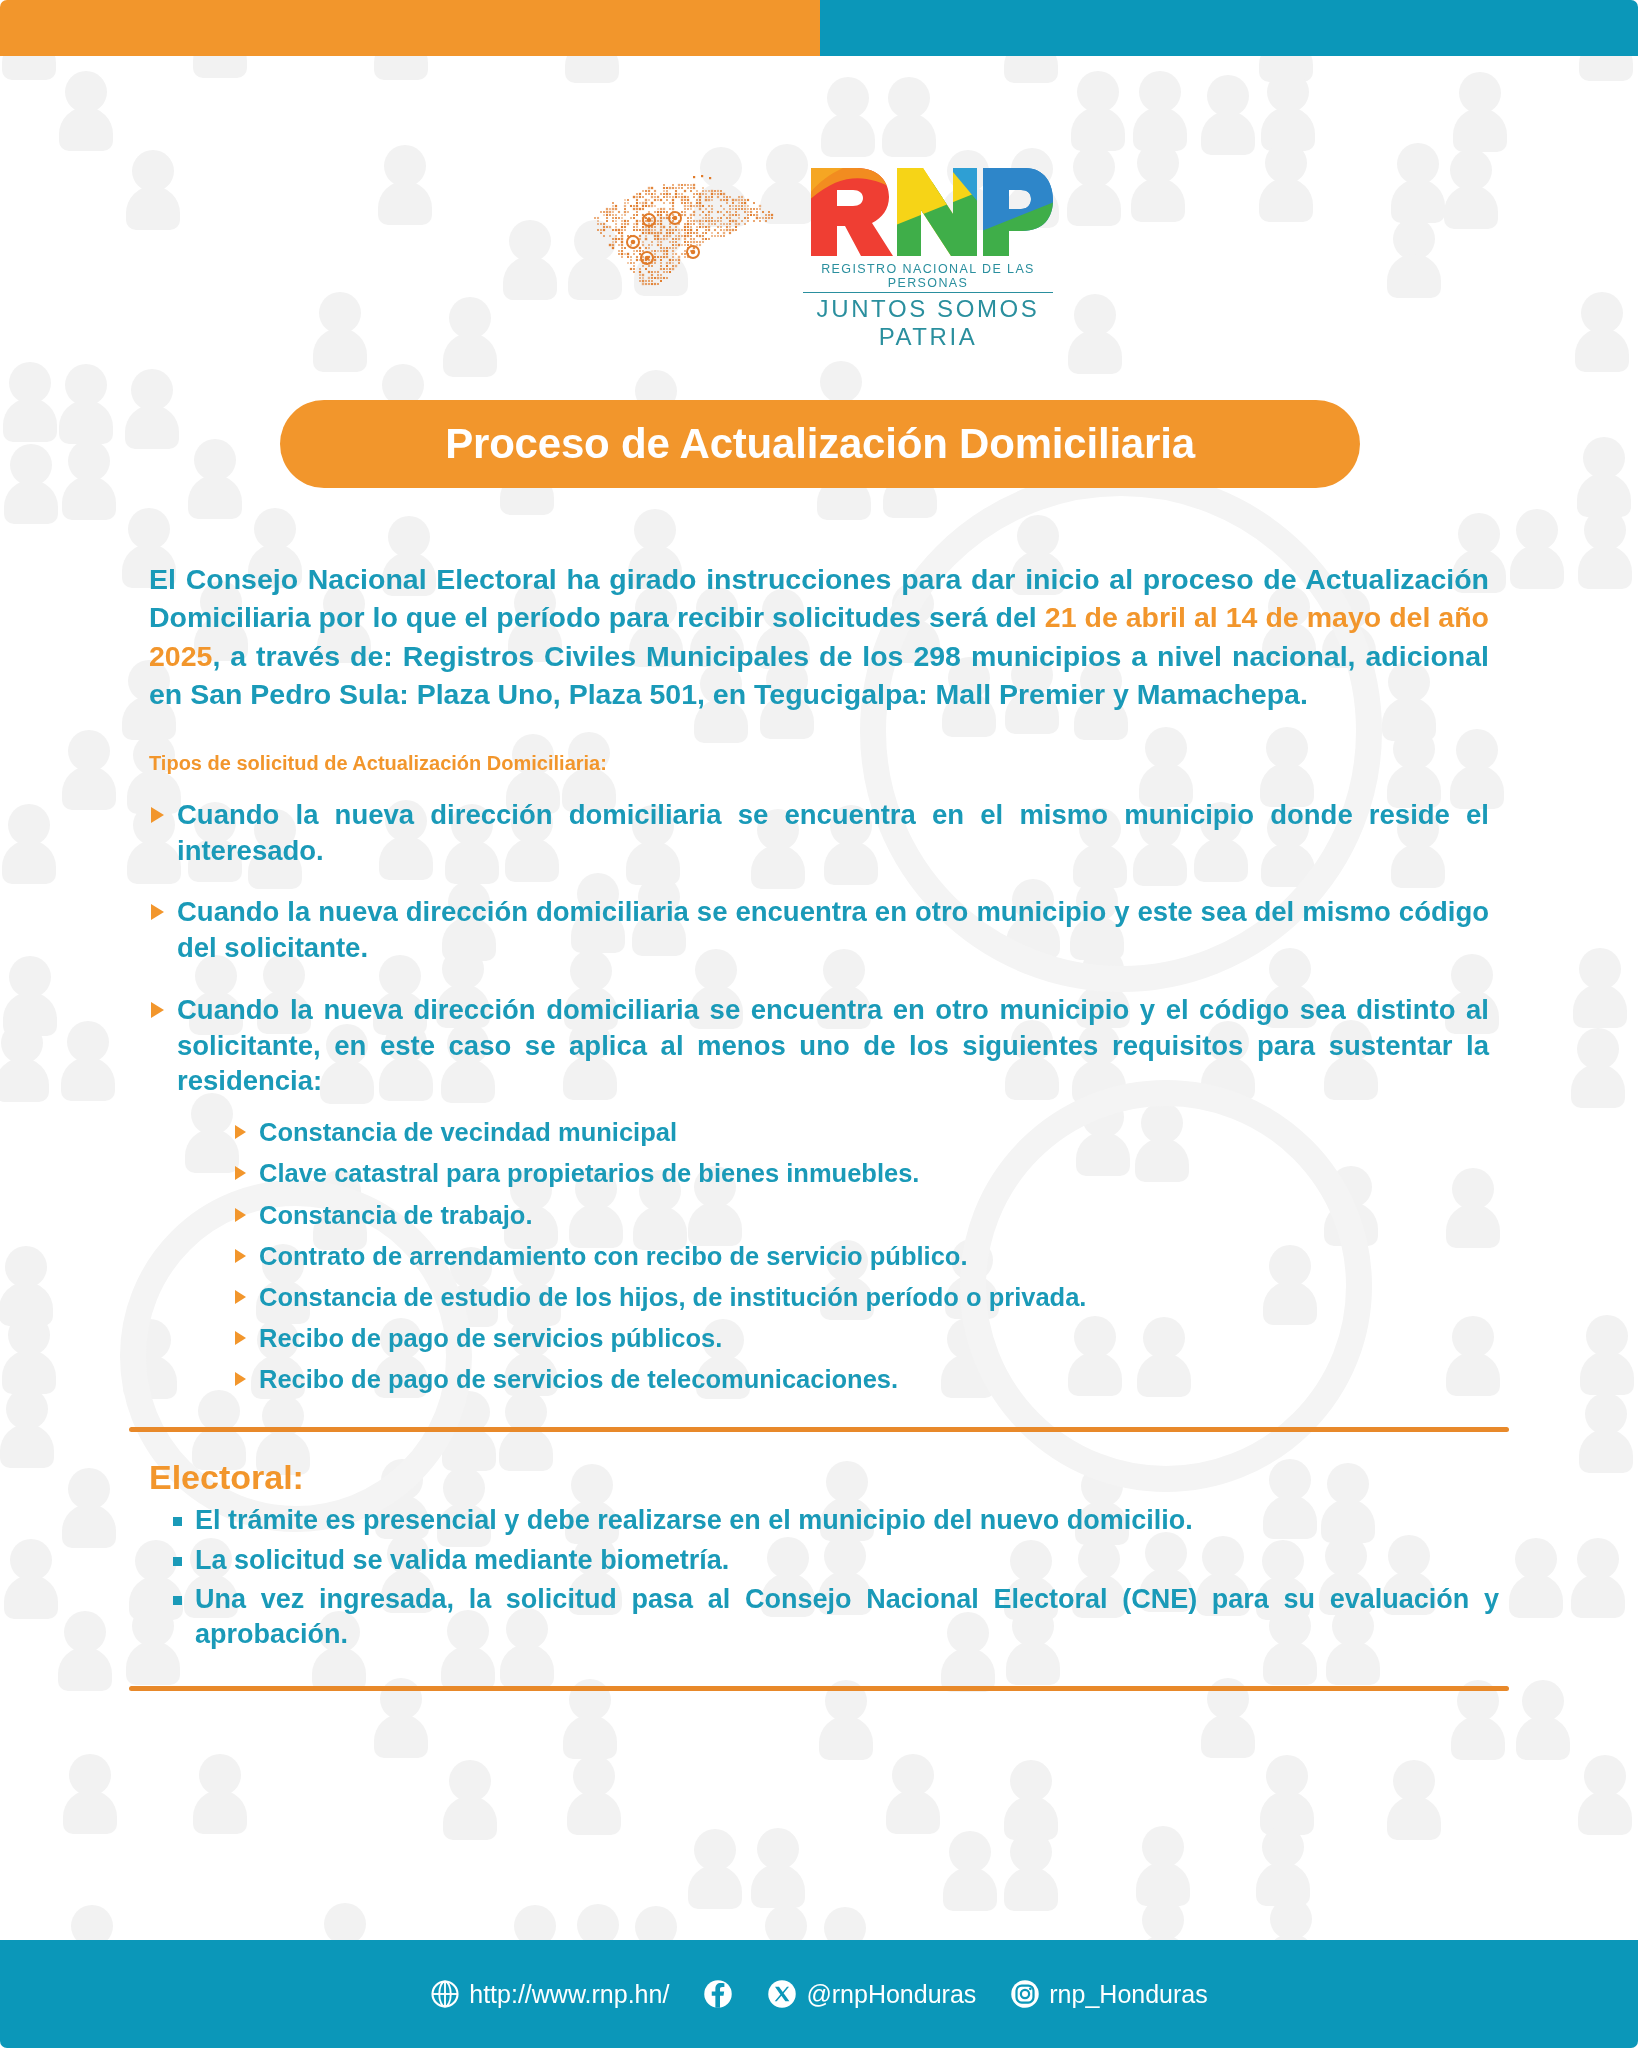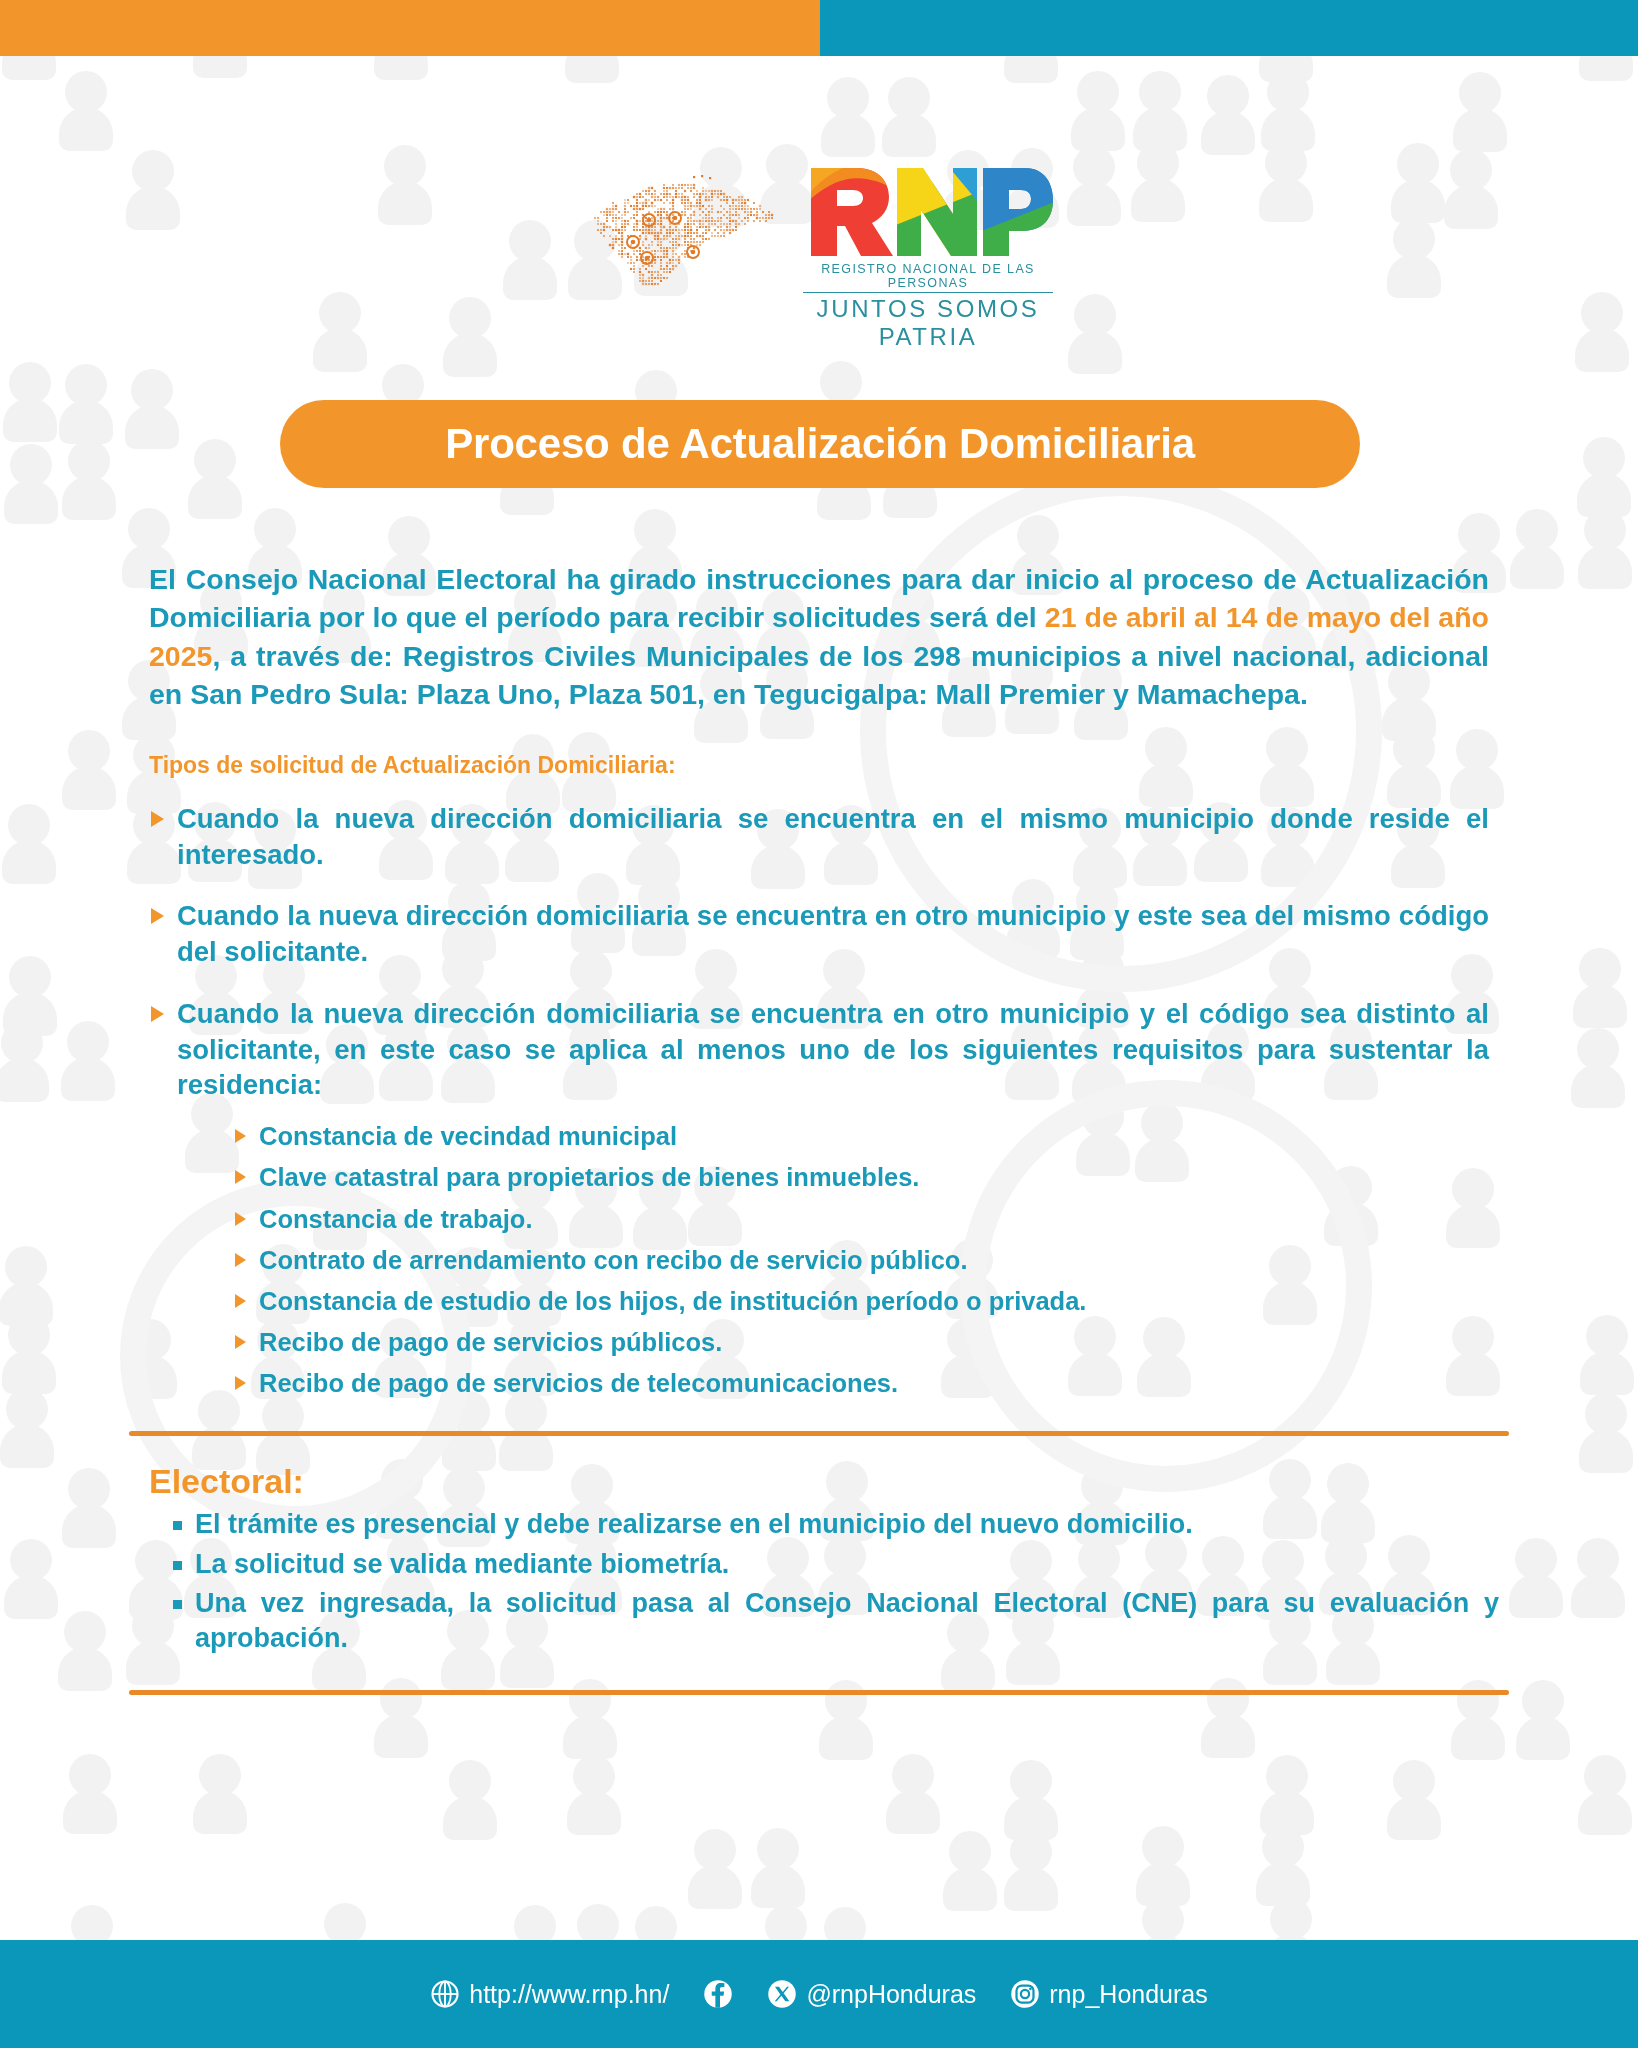--- a/index.html
+++ b/index.html
@@ -12,20 +12,21 @@
     font-family: "Liberation Sans", sans-serif;
   }
 
   
   .page {
     position: relative;
     width: 1638px;
     height: 2048px;
     overflow: hidden;
     background: #ffffff;
+    border-radius: 7px;
   }
 
   
   .watermark {
     position: absolute;
     inset: 0;
     z-index: 0;
     pointer-events: none;
     overflow: hidden;
   }
@@ -164,21 +165,21 @@
     font-size: 28.5px;
     font-weight: bold;
     line-height: 1.35;
     text-align: justify;
     margin: 0 0 38px 0;
   }
   .lead .hl { color: #f2962c; }
 
   .section-head {
     color: #f2962c;
-    font-size: 23px;
+    font-size: 20px;
     font-weight: bold;
     margin: 0 0 22px 0;
   }
 
   ul.arrow-list {
     list-style: none;
     margin: 0;
     padding: 0;
   }
   ul.arrow-list > li {

